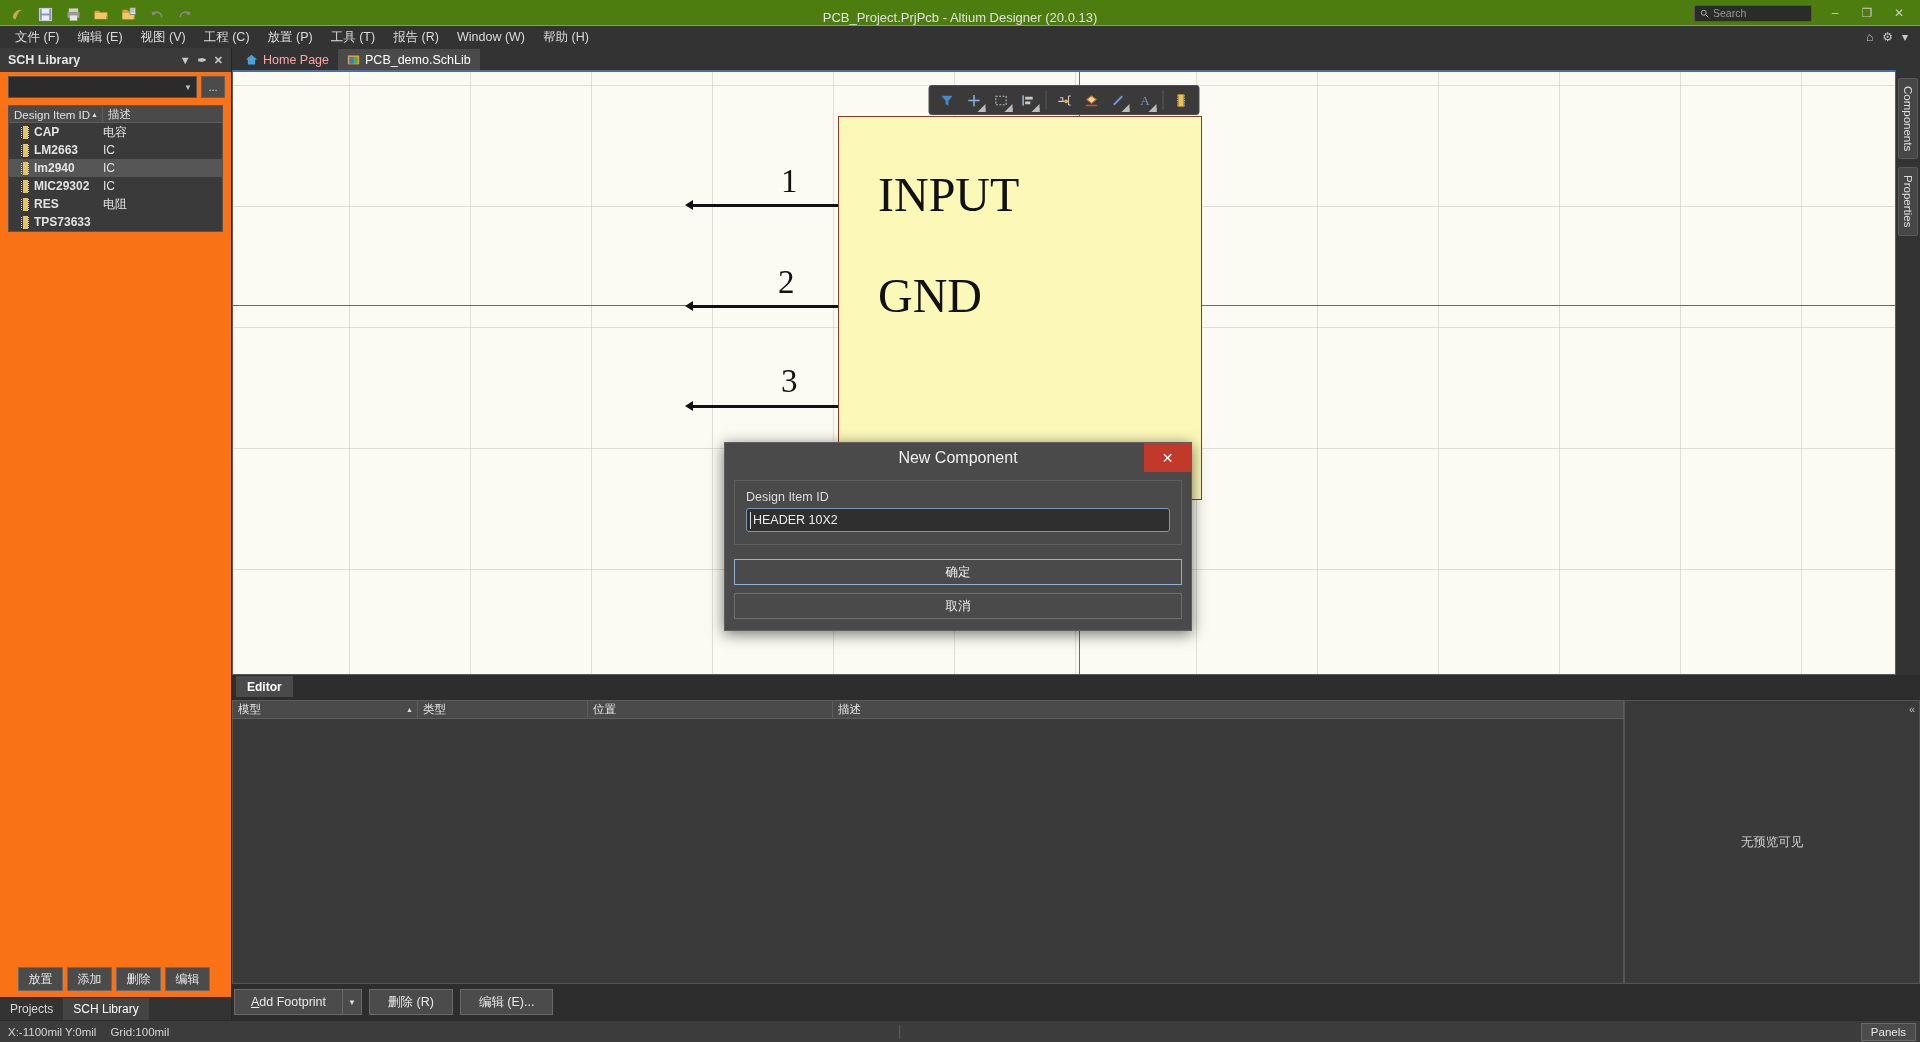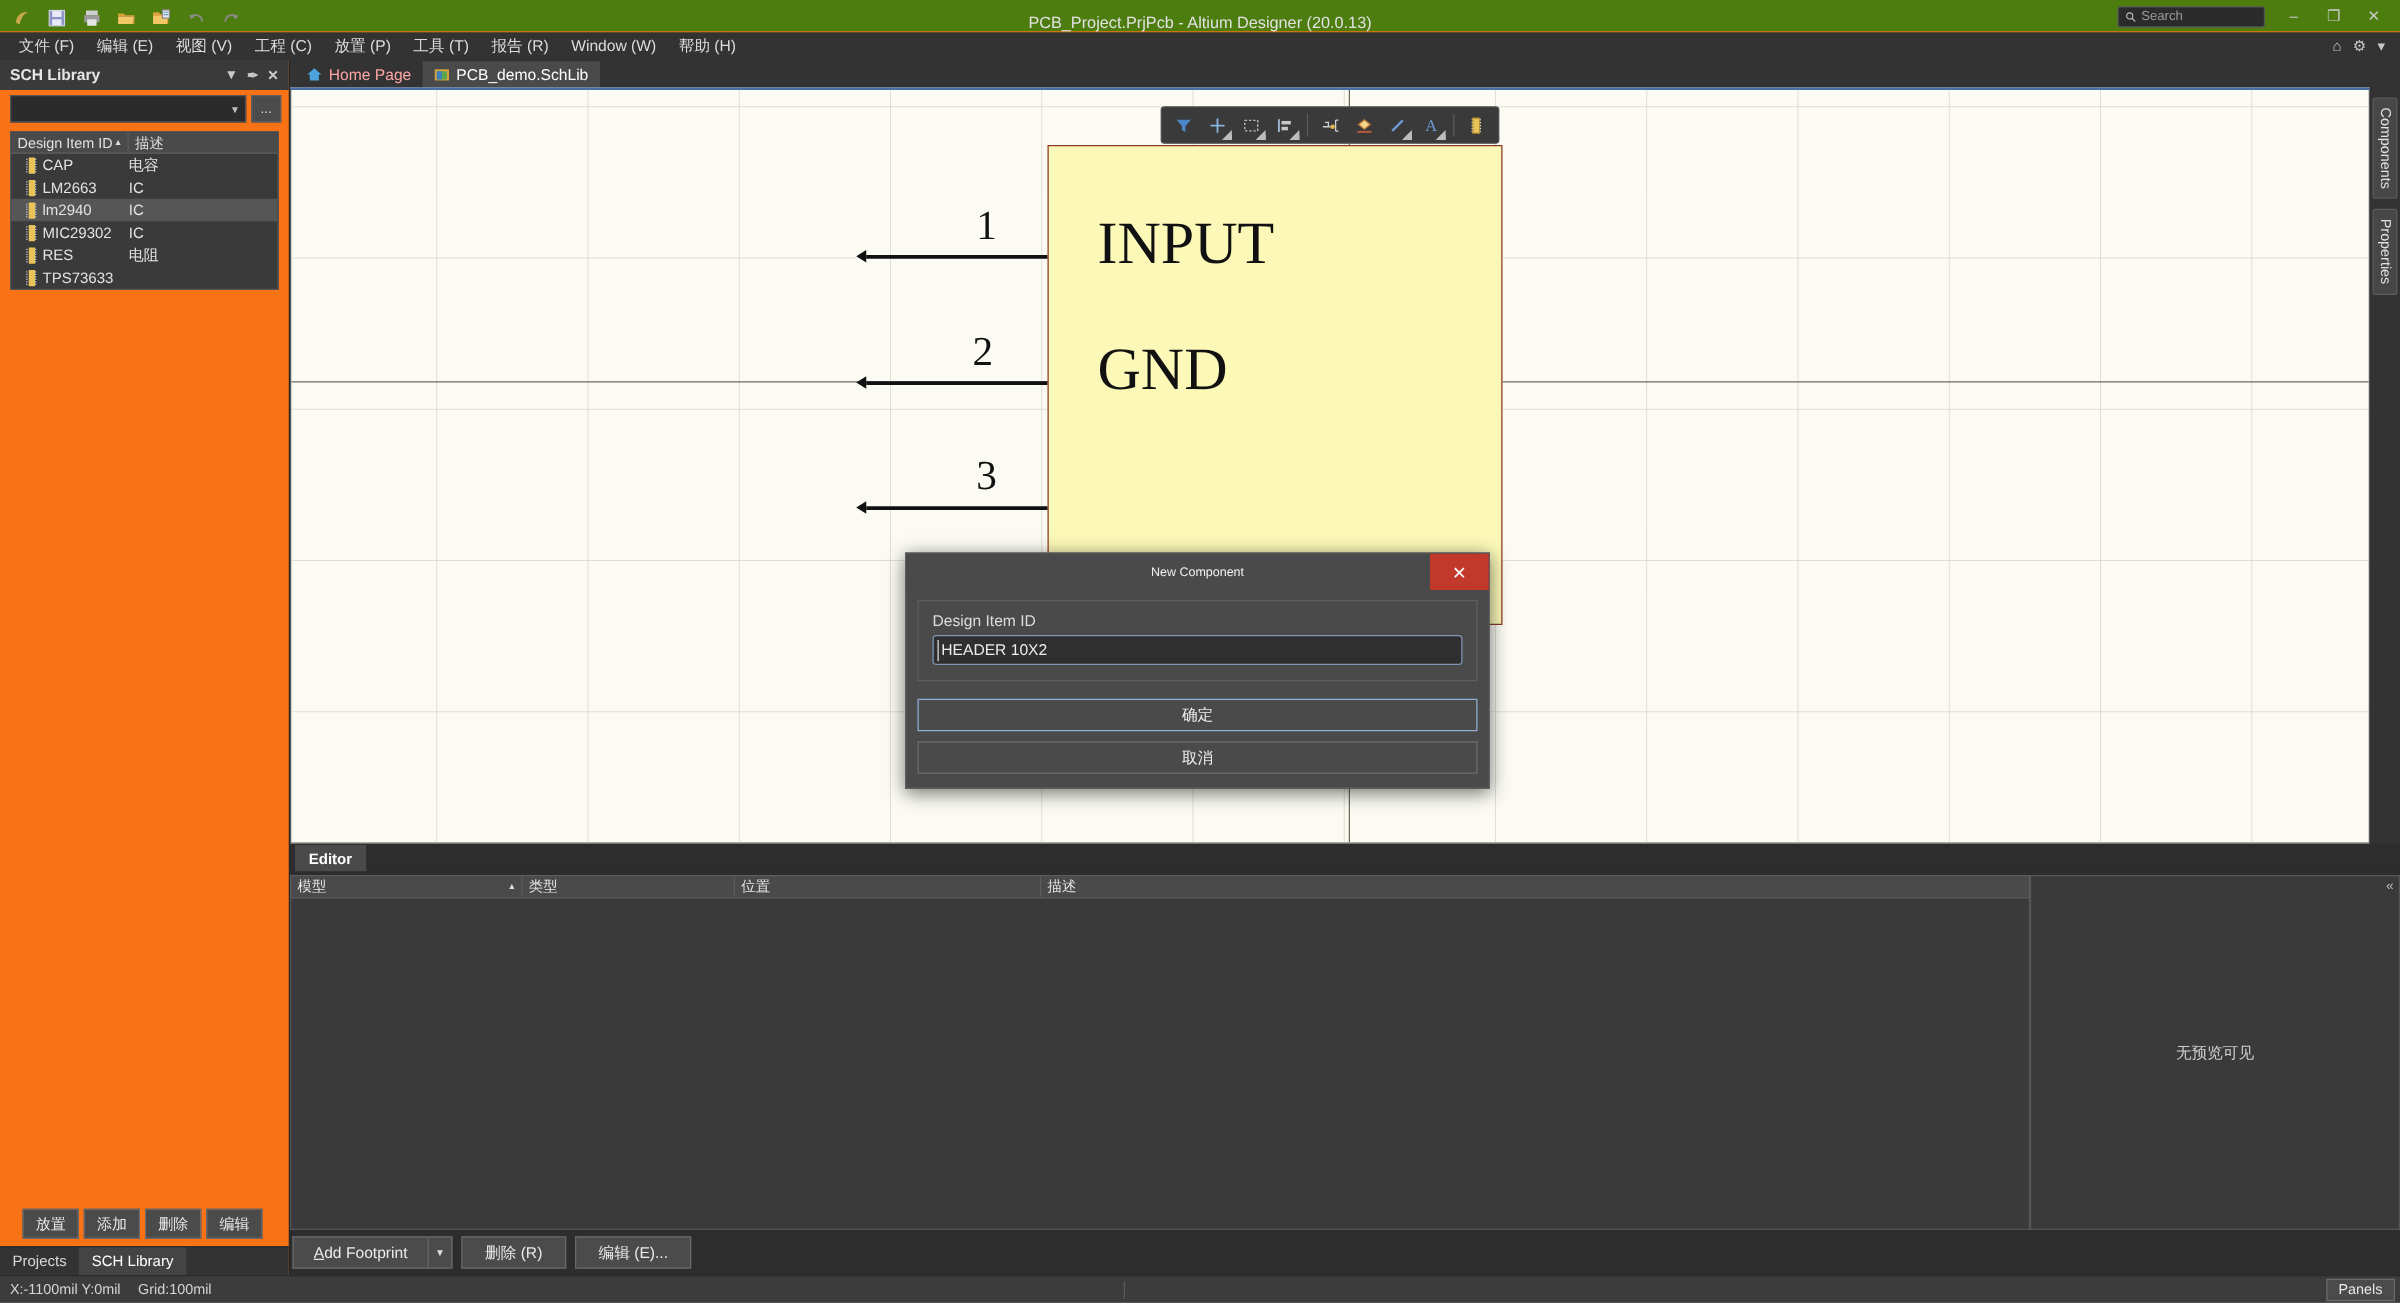--- a/index.html
+++ b/index.html
@@ -78,21 +78,21 @@
   .lib-thead { display: flex; height: 17px; background: #4a4a4a; border-bottom:1px solid #5c5c5c; }
   .lib-th {
     font-size: 11.5px; color: #e0e0e0; padding: 1px 0 0 5px; display:flex; align-items:center;
     border-right: 1px solid #5c5c5c; height: 100%;
   }
   .lib-th.c1 { width: 94px; }
   .lib-th.c2 { flex: 1; border-right: none; }
   .sort-caret { margin-left: auto; margin-right: 4px; font-size: 7px; color: #ddd; }
   .lib-row { display: flex; height: 18px; align-items: center; font-size: 12px; color: #e2e2e2; }
   .lib-row.sel { background: #565656; }
-  .lib-row .c1 { width: 94px; display: flex; align-items: center; gap: 5px; padding-left: 12px; }
+  .lib-row .c1 { width: 94px; display: flex; align-items: center; gap: 5px; padding-left: 12px; font-weight: bold; }
   .lib-row .c2 { flex: 1; }
   .ic-comp { width: 8px; height: 13px; flex: none; position: relative; }
   .ic-comp i {
     position:absolute; left:2px; top:0; width:5px; height:13px; background:#e8c35a; display:block;
   }
   .ic-comp b {
     position:absolute; left:0; top:1px; width:8px; height:11px; display:block;
     border-left: 1px dotted #cfcfcf; border-right: 1px dotted #cfcfcf;
   }
   .left-spacer { flex: 1; }
@@ -227,21 +227,21 @@
   
   .modal {
     position: absolute; left: 724px; top: 442px; width: 468px;
     background: #4a4a4a; border: 1px solid #5f5f5f; z-index: 100;
     box-shadow: 0 3px 14px rgba(0,0,0,.55);
   }
   .modal-title {
     height: 30px; background: #4a4a4a; display:flex; align-items:center;
     justify-content: center; position: relative;
   }
-  .modal-title .t { font-size: 10px; color: #f0f0f0; }
+  .modal-title .t { font-size: 16px; color: #f0f0f0; }
   .modal-close {
     position: absolute; right: 0; top: 0; width: 47px; height: 29px; background: #c0392b;
     display:flex; align-items:center; justify-content:center; color:#fff; font-size: 14px;
   }
   .modal-body { padding: 7px 9px 0 9px; }
   .group-box { border: 1px solid #5e5e5e; padding: 9px 11px 12px 11px; }
   .field-label { font-size: 12.5px; color: #dcdcdc; margin-bottom: 4px; }
   .text-input {
     height: 24px; background: #2f2f2f; border: 1px solid #7d97b5; border-radius: 3px;
     display:flex; align-items:center; padding: 0 6px; font-size: 12.5px; color: #ececec;

